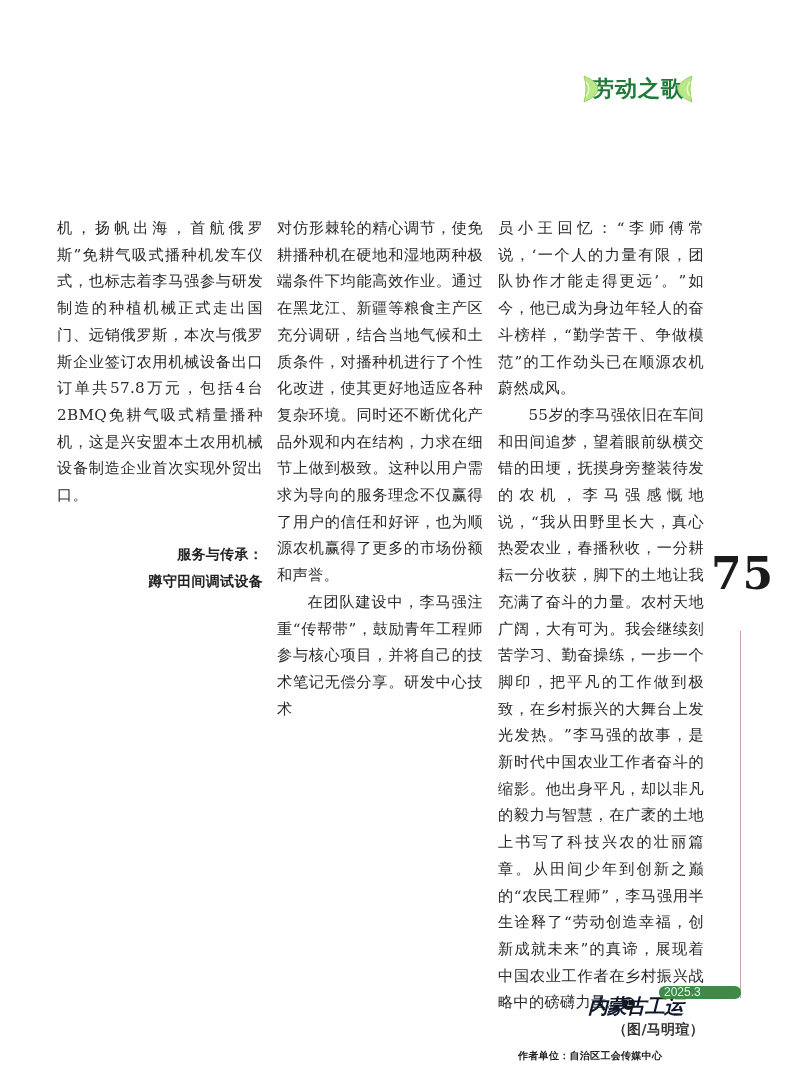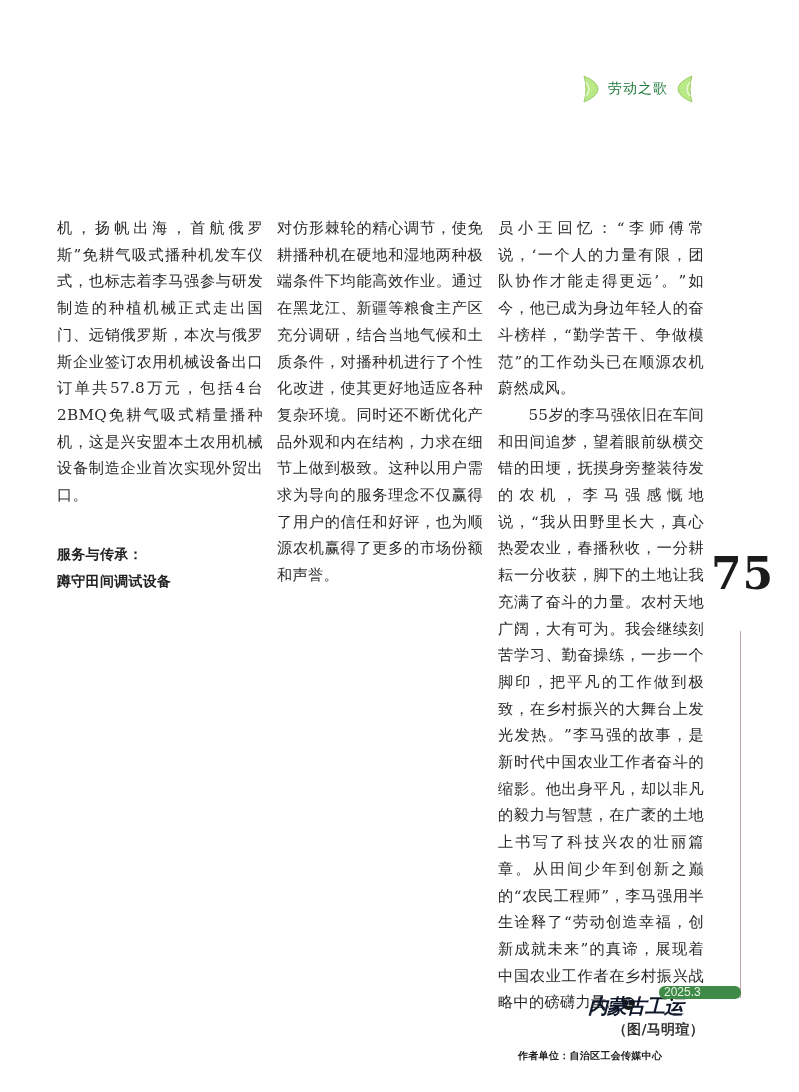--- a/index.html
+++ b/index.html
@@ -10,38 +10,38 @@
     }
     .section-tag {
       position: absolute; left: 582px; top: 72px; width: 112px; height: 34px;
       display: flex; align-items: center; justify-content: center;
     }
     .leaf { position: absolute; top: 2px; width: 18px; height: 30px; }
     .leaf.left { left: 0; }
     .leaf.right { right: 0; }
     .tag-text {
       font-family: "DejaVu Sans", "Liberation Sans", sans-serif;
-      font-weight: normal; font-size: 14px; color: #1f7a3a; letter-spacing: 1px;
+      font-weight: bold; font-size: 22px; color: #1f7a3a; letter-spacing: 1px;
     }
     .col {
       position: absolute; top: 172px; width: 206px;
       font-size: 15.2px; line-height: 26.7px; text-align: justify;
       letter-spacing: 0.3px;
       margin-top: 43px;
     }
     .col p { margin: 0; }
     .col p.indent { text-indent: 2em; }
     #col1 { left: 57px; }
     #col2 { left: 277px; }
     #col3 { left: 498px; }
     .gap { height: 26.7px; }
     .gap-half { height: 6px; }
     .subhead {
       font-family: "DejaVu Sans", "Liberation Sans", sans-serif;
-      font-weight: bold; font-size: 14px; text-align: left; color: #222;
+      font-weight: bold; font-size: 14px; text-align: right; color: #222;
       line-height: 26.7px;
     }
     .credit {
       font-family: "DejaVu Sans", "Liberation Sans", sans-serif;
       text-align: right; font-size: 14px; font-weight: bold; color: #333;
     }
     .author {
       font-family: "DejaVu Sans", "Liberation Sans", sans-serif;
       font-size: 10px; font-weight: bold; color: #222; text-indent: 2em;
     }
@@ -90,20 +90,21 @@
 <div class="col" id="col1">
   <p>机，扬帆出海，首航俄罗斯”免耕气吸式播种机发车仪式，也标志着李马强参与研发制造的种植机械正式走出国门、远销俄罗斯，本次与俄罗斯企业签订农用机械设备出口订单共57.8万元，包括4台2BMQ免耕气吸式精量播种机，这是兴安盟本土农用机械设备制造企业首次实现外贸出口。</p>
   <div class="gap"></div>
   <div class="gap-half"></div>
   <div class="subhead">服务与传承：</div>
   <div class="subhead">蹲守田间调试设备</div>
 </div>
 
 <div class="col" id="col2">
   <p>对仿形棘轮的精心调节，使免耕播种机在硬地和湿地两种极端条件下均能高效作业。通过在黑龙江、新疆等粮食主产区充分调研，结合当地气候和土质条件，对播种机进行了个性化改进，使其更好地适应各种复杂环境。同时还不断优化产品外观和内在结构，力求在细节上做到极致。这种以用户需求为导向的服务理念不仅赢得了用户的信任和好评，也为顺源农机赢得了更多的市场份额和声誉。</p>
+  <p class="indent">在团队建设中，李马强注重“传帮带”，鼓励青年工程师参与核心项目，并将自己的技术笔记无偿分享。研发中心技术</p>
 </div>
 
 <div class="col" id="col3">
   <p>员小王回忆：“李师傅常说，‘一个人的力量有限，团队协作才能走得更远’。”如今，他已成为身边年轻人的奋斗榜样，“勤学苦干、争做模范”的工作劲头已在顺源农机蔚然成风。</p>
   <p class="indent"><span>55岁的李马强依旧在车间和田间追梦，望着眼前纵横交错的田埂，抚摸身旁整装待发的农机，李马强感慨地说，“我从田野里长大，真心热爱农业，春播秋收，一分耕耘一分收获，脚下的土地让我充满了奋斗的力量。农村天地广阔，大有可为。我会继续刻苦学习、勤奋操练，一步一个脚印，把平凡的工作做到极致，在乡村振兴的大舞台上发光发热。”李马强的故事，是新时代中国农业工作者奋斗的缩影。他出身平凡，却以非凡的毅力与智慧，在广袤的土地上书写了科技兴农的壮丽篇章。从田间少年到创新之巅的“农民工程师”，李马强用半生诠释了“劳动创造幸福，创新成就未来”的真谛，展现着中国农业工作者在乡村振兴战略中的磅礴力量。</span><span class="end-mark">工</span></p>
   <p class="credit">（图/马明瑄）</p>
   <p class="author">作者单位：自治区工会传媒中心</p>
 </div>
 
 <div class="page-number">75</div>

